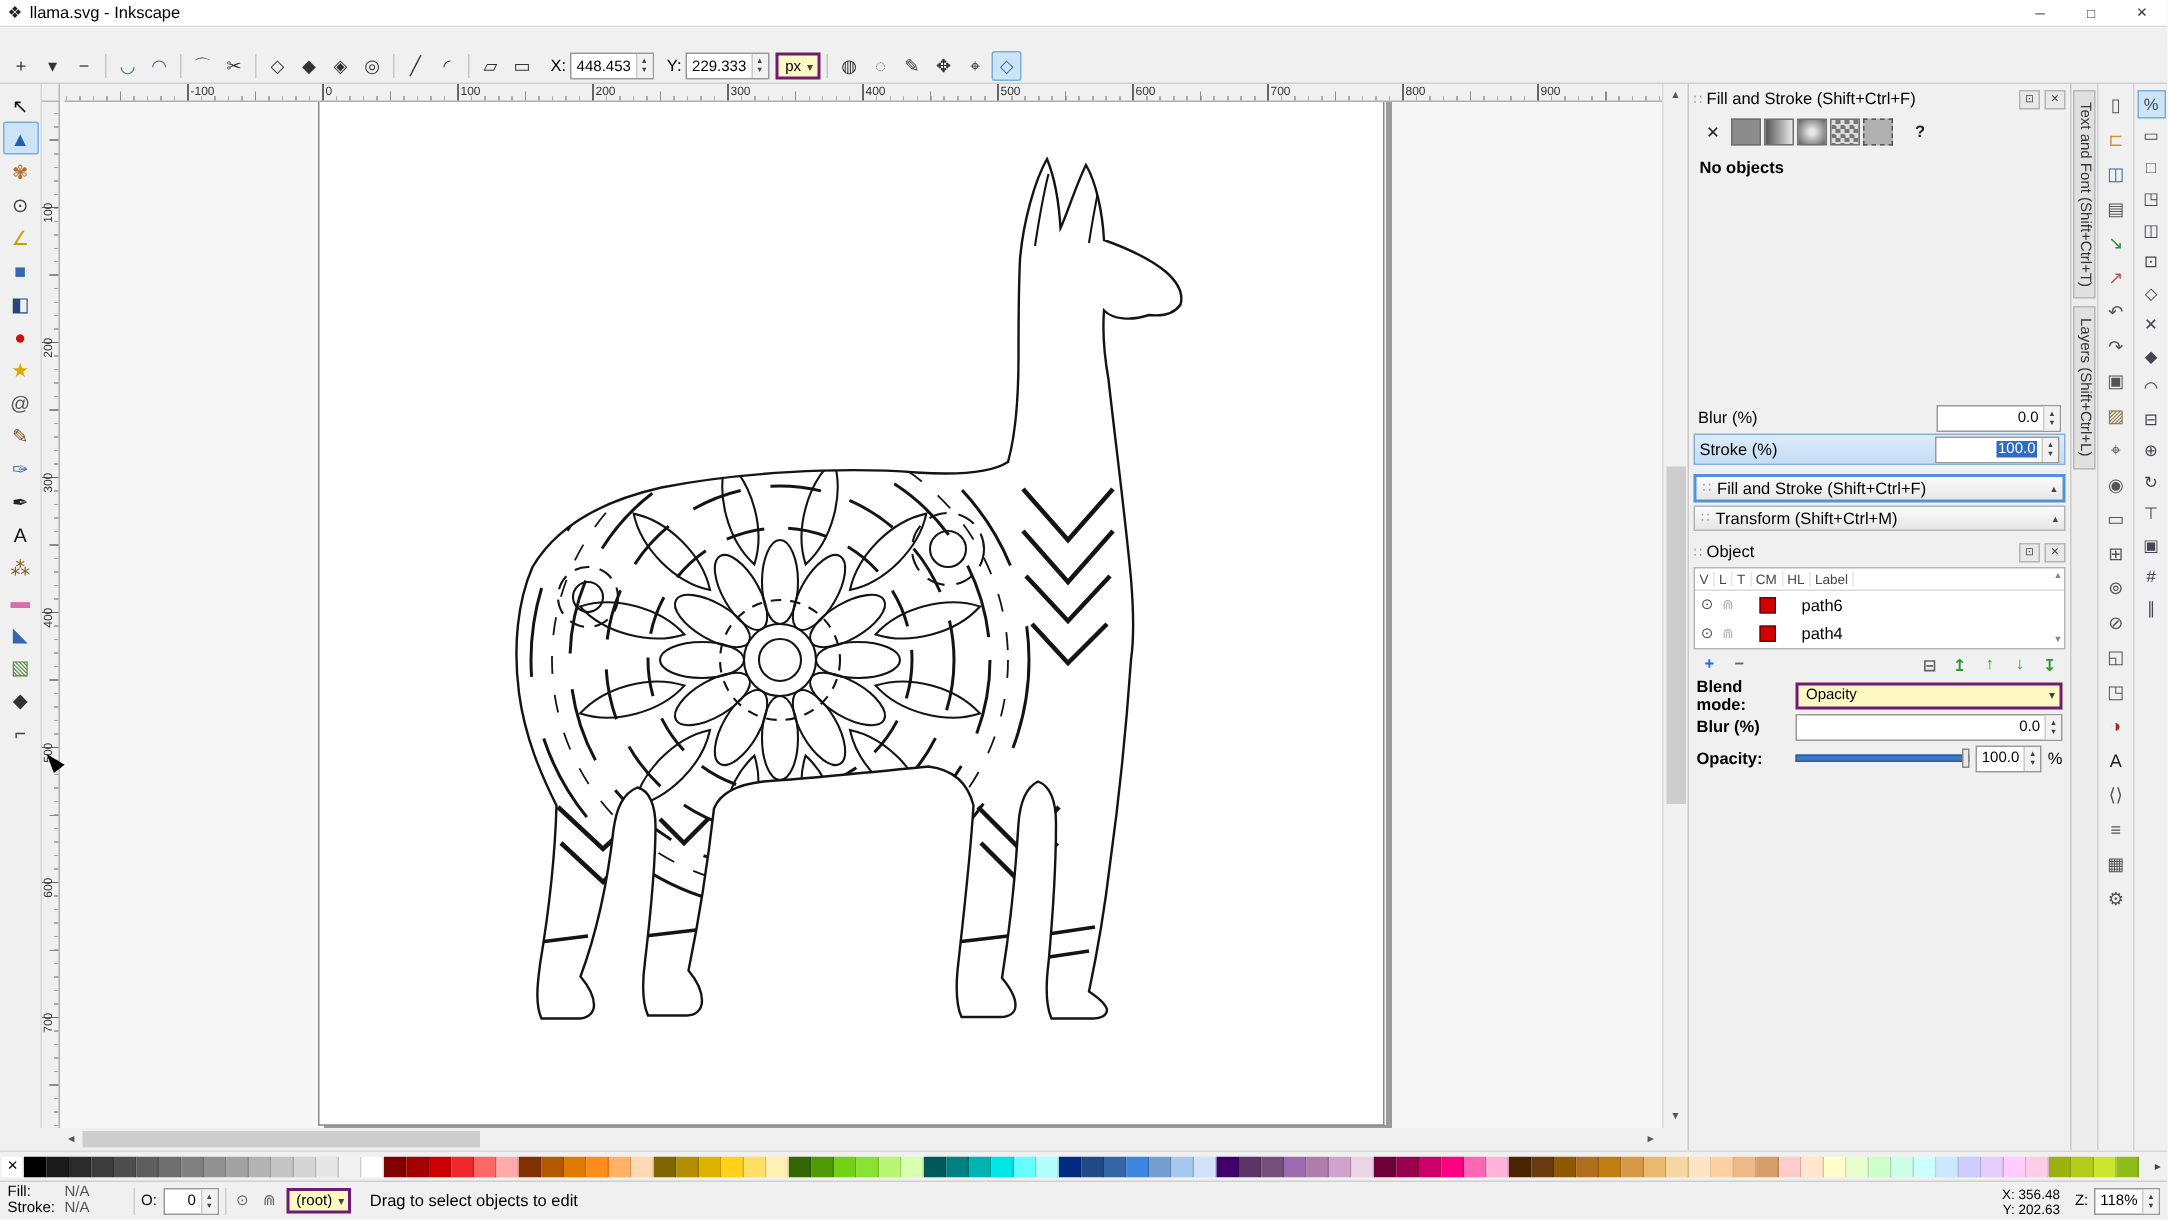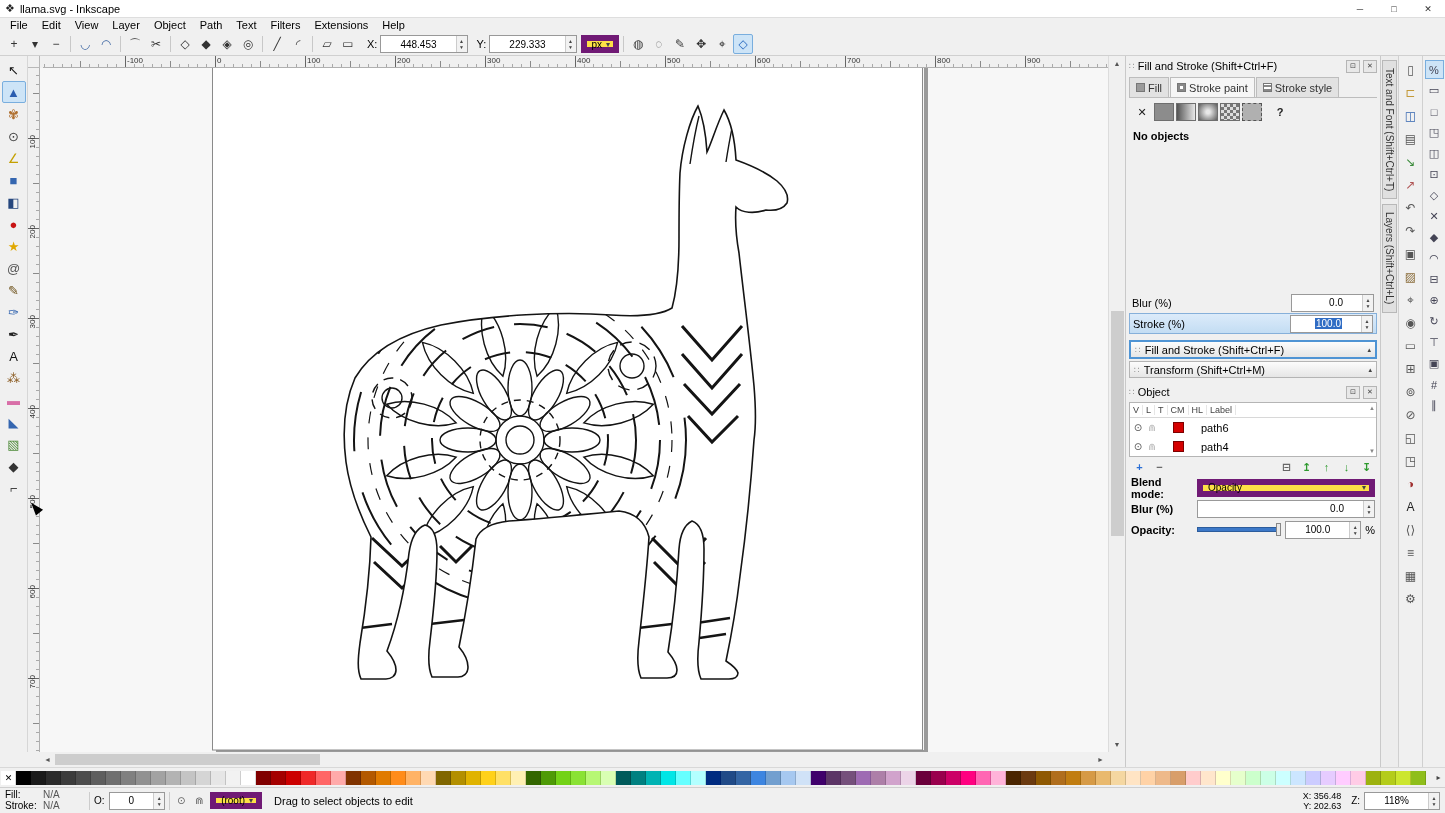--- a/index.html
+++ b/index.html
@@ -18,24 +18,24 @@
   .menuitem{padding:0 7px;line-height:15px;font-size:11px;}
 
   
   .ctrlbar{position:absolute;top:33px;left:0;width:100%;height:23px;background:#f0f0f0;border-bottom:1px solid #d0d0d0;display:flex;align-items:center;padding:0 4px;}
   .tgroup{display:flex;align-items:center;gap:1px;}
   .tbtn{width:20px;height:20px;display:flex;align-items:center;justify-content:center;font-size:12px;border:1px solid transparent;border-radius:2px;}
   .tbtn.active{background:#cde4f7;border-color:#79aede;}
   .tsep{width:1px;height:16px;background:#c8c8c8;margin:0 4px;}
   .fieldlbl{font-size:11px;margin:0 3px 0 9px;}
   .spinbox{display:inline-flex;align-items:stretch;background:#fff;border:1px solid #999;height:18px;}
-  .spinval{display:flex;align-items:center;justify-content:flex-end;padding:0 19px;font-size:10px;min-width:42px;}
+  .spinval{display:flex;align-items:center;justify-content:flex-end;padding:0 3px;font-size:10px;min-width:42px;}
   .spa{display:flex;flex-direction:column;justify-content:center;width:11px;border-left:1px solid #ccc;background:#f2f2f2;}
   .spa i{font-style:normal;font-size:5px;line-height:6px;color:#444;text-align:center;}
-  .unitdd,.dropdown{display:inline-flex;align-items:center;background:#fde047;border:6px solid #701a75;height:18px;padding:0 3px 0 5px;font-size:10px;gap:4px;}
+  .unitdd,.dropdown{display:inline-flex;align-items:center;background:#fef9c3;border:2px solid #701a75;height:18px;padding:0 3px 0 5px;font-size:10px;gap:4px;}
   .ddarrow{font-size:8px;color:#444;}
 
   
   .toolbox{position:absolute;left:0;top:56px;width:28px;height:711px;background:#f0f0f0;border-right:1px solid #d6d6d6;display:flex;flex-direction:column;align-items:center;padding-top:3px;}
   .tool{width:24px;height:22px;display:flex;align-items:center;justify-content:center;border:1px solid transparent;border-radius:2px;}
   .tool.active{background:#cde4f7;border-color:#79aede;}
   .tglyph{font-size:13px;line-height:1;}
 
   
   .corner{position:absolute;left:28px;top:56px;width:12px;height:12px;background:#f0f0f0;border-right:1px solid #b8b8b8;border-bottom:1px solid #b8b8b8;}
@@ -171,32 +171,20 @@
   <div class="titlebar">
     <span class="appicon">❖</span>
     <span class="title">llama.svg - Inkscape</span>
     <span class="winbtns">
       <span class="winbtn">─</span>
       <span class="winbtn">□</span>
       <span class="winbtn">✕</span>
     </span>
   </div>
 
-  <div class="menubar">
-      <span class="menuitem">File</span>
-      <span class="menuitem">Edit</span>
-      <span class="menuitem">View</span>
-      <span class="menuitem">Layer</span>
-      <span class="menuitem">Object</span>
-      <span class="menuitem">Path</span>
-      <span class="menuitem">Text</span>
-      <span class="menuitem">Filters</span>
-      <span class="menuitem">Extensions</span>
-      <span class="menuitem">Help</span>
-    </div>
 
   <div class="ctrlbar">
     <span class="tgroup">
         <span class="tbtn " style="color:#333">+</span>
         <span class="tbtn " style="color:#333">▾</span>
         <span class="tbtn " style="color:#333">−</span>
       </span>
     <span class="tsep"></span>
     <span class="tgroup">
         <span class="tbtn " style="color:#335e9e">◡</span>
@@ -409,34 +397,20 @@
     <span class="sarrow" style="right:0">►</span>
   </div>
 
   <div class="dock">
     <div class="panelhead">
       <span class="grip">∷</span>
       <span class="ptitle">Fill and Stroke (Shift+Ctrl+F)</span>
       <span class="phbtn">⊡</span>
       <span class="phbtn">✕</span>
     </div>
-    <div class="fstabs">
-        <span class="fstab ">
-          <i class="tabicon ti-fill"></i>
-          <span>Fill</span>
-        </span>
-        <span class="fstab active">
-          <i class="tabicon ti-paint"></i>
-          <span>Stroke paint</span>
-        </span>
-        <span class="fstab ">
-          <i class="tabicon ti-style"></i>
-          <span>Stroke style</span>
-        </span>
-      </div>
     <div class="paintrow">
         <span class="paintbtn pb-none">✕</span>
         <span class="paintbtn pb-flat"></span>
         <span class="paintbtn pb-linear"></span>
         <span class="paintbtn pb-radial"></span>
         <span class="paintbtn pb-pattern"></span>
         <span class="paintbtn pb-swatch"></span>
         <span class="paintbtn pb-unknown">?</span>
       </div>
     <div class="noobj">No objects</div>

